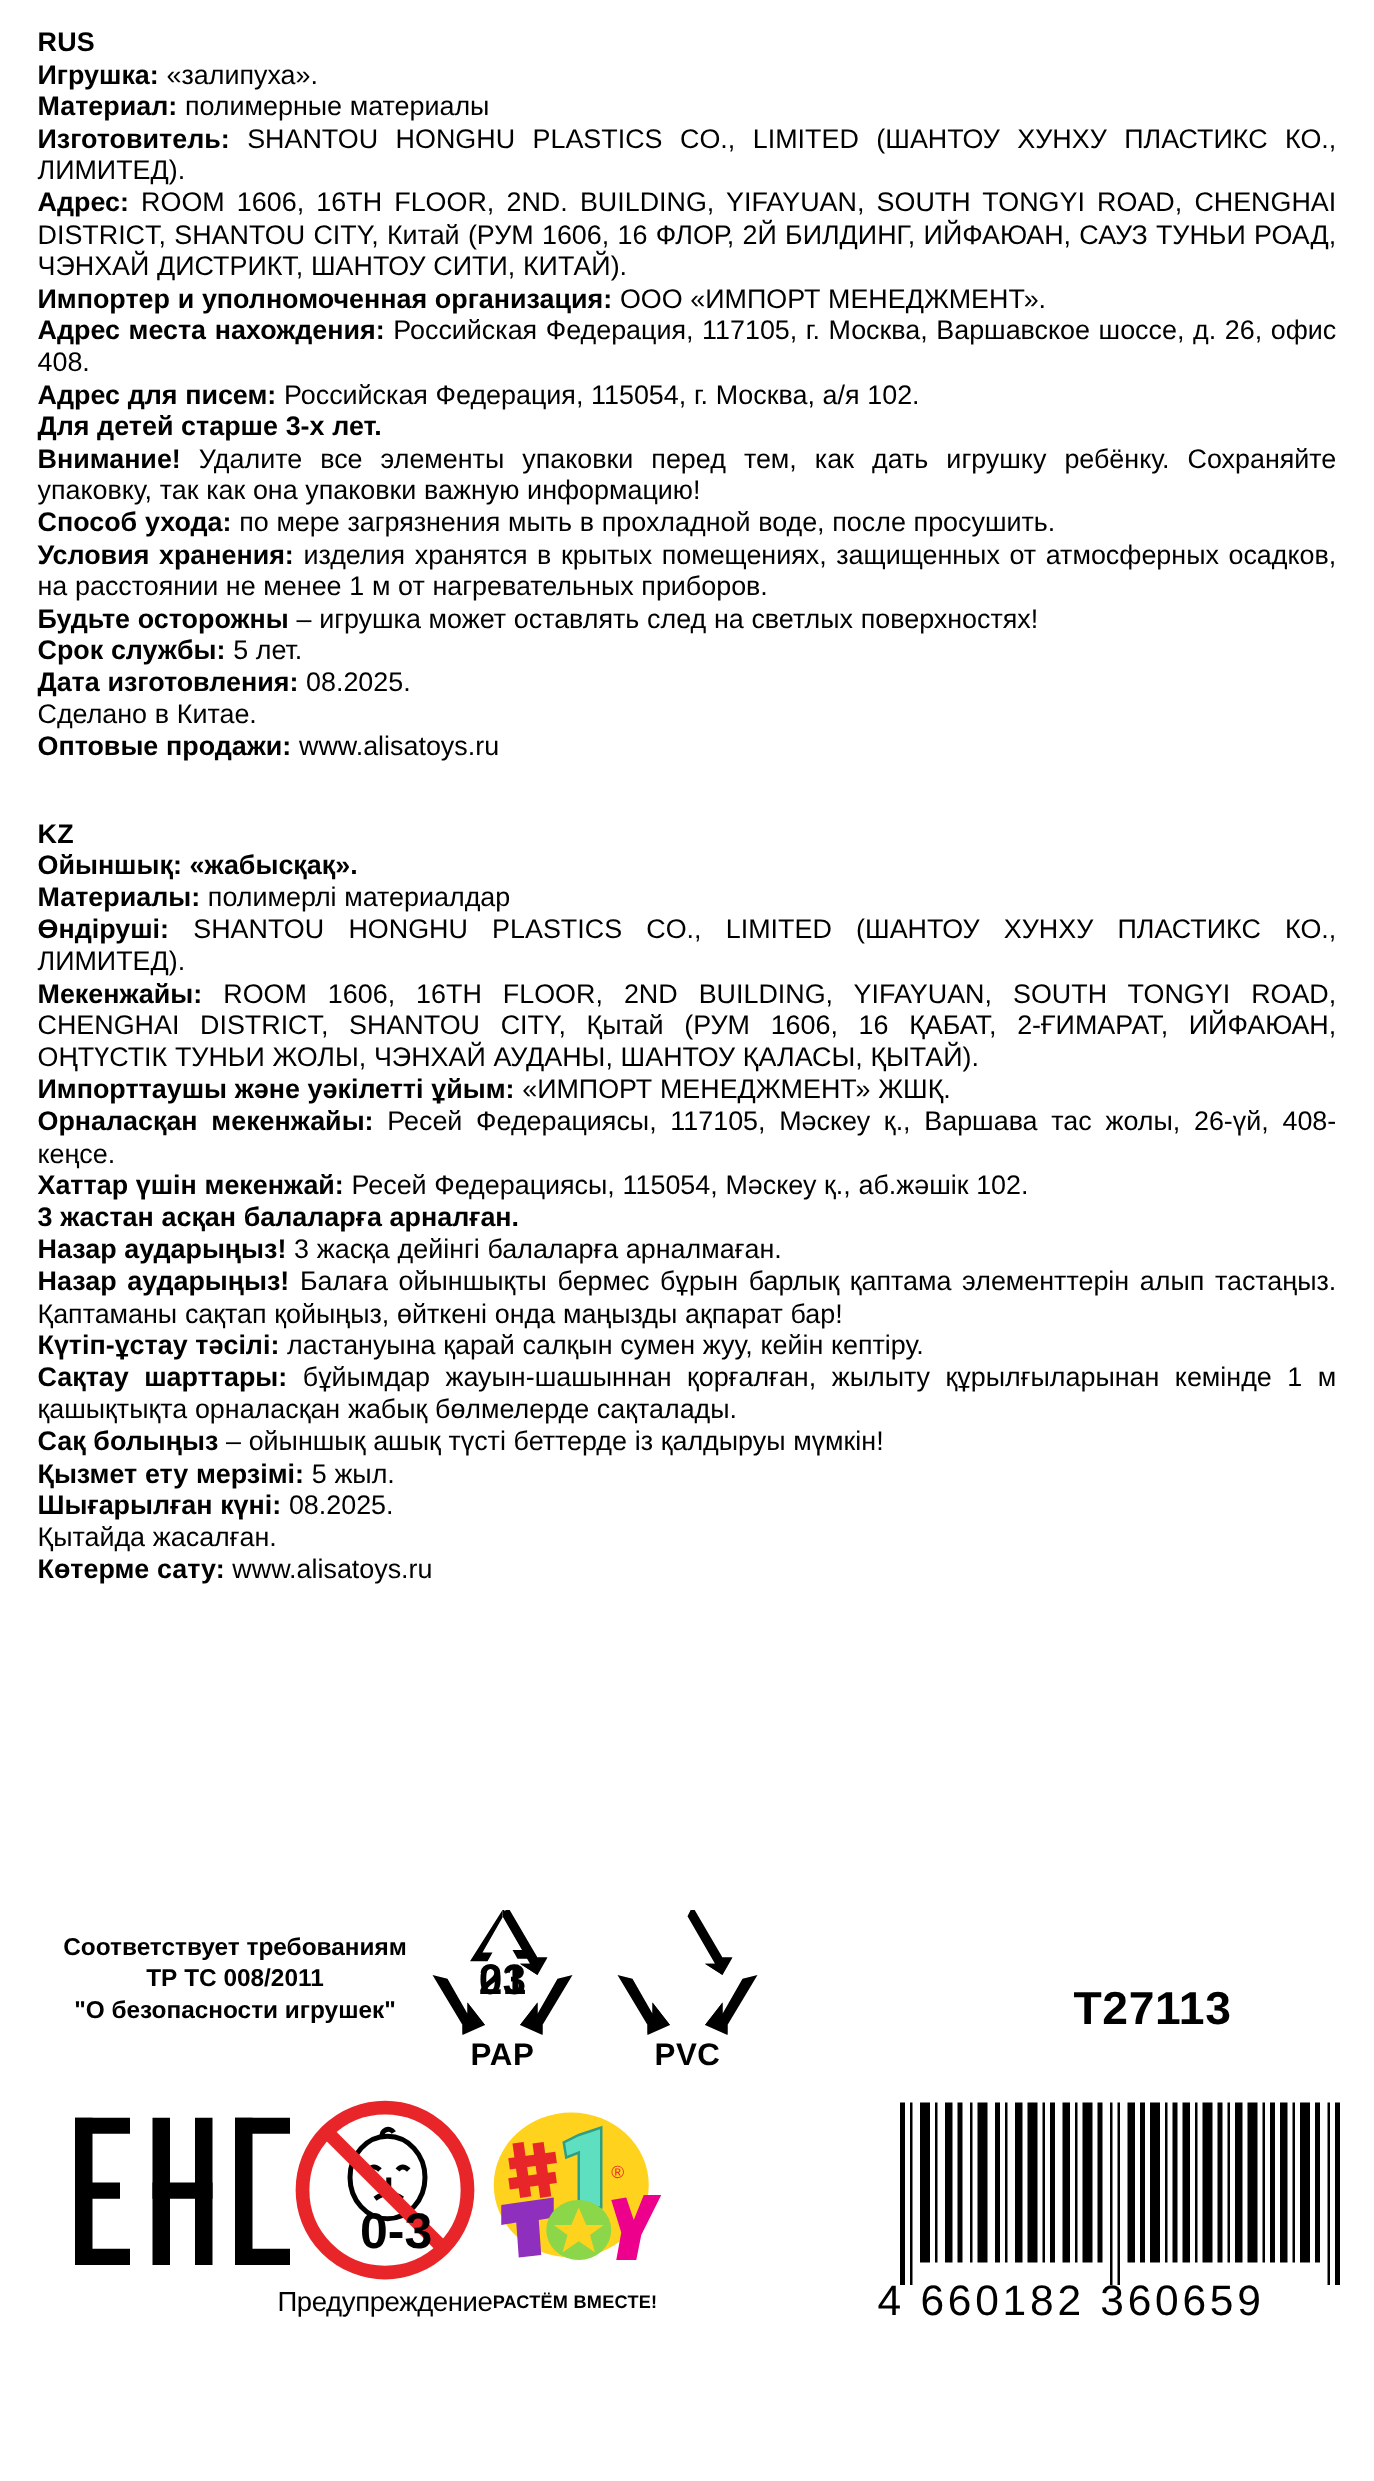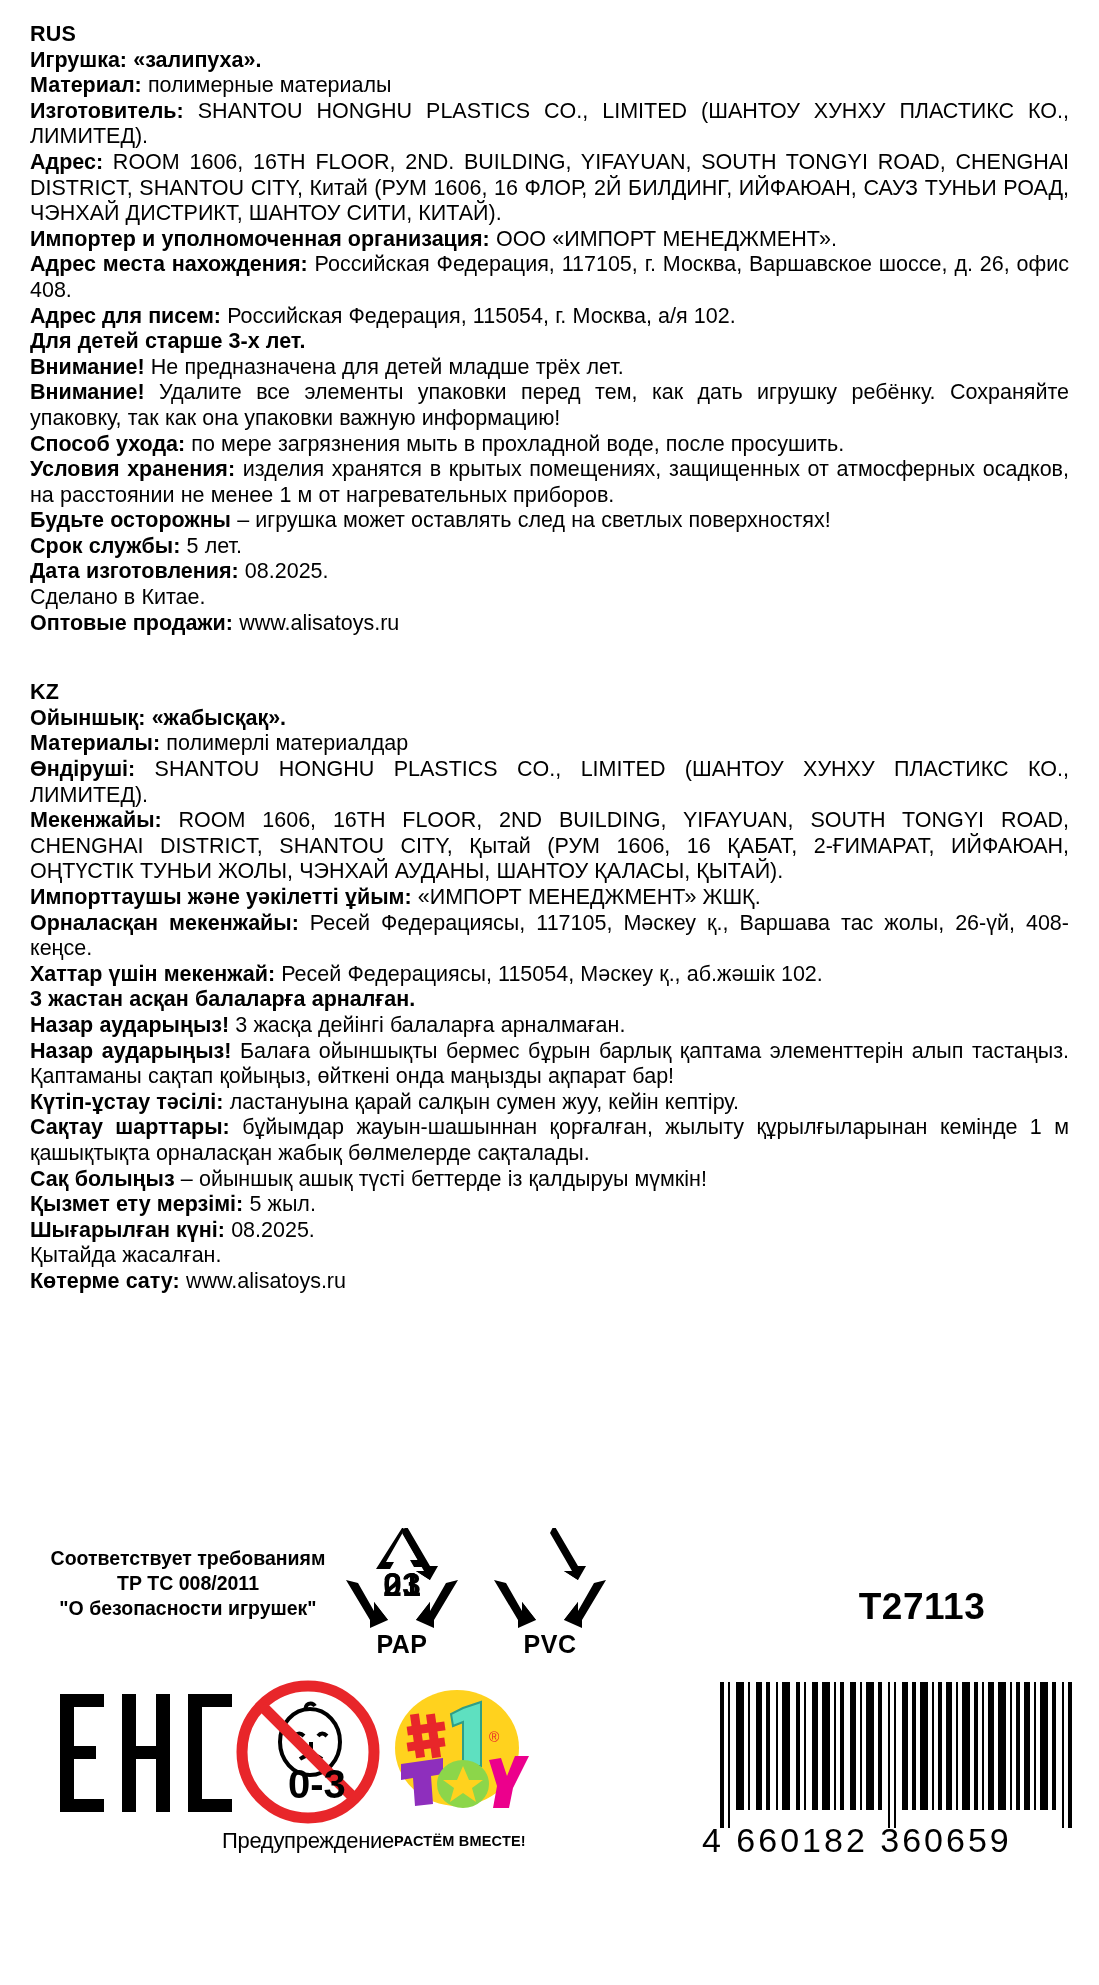--- a/index.html
+++ b/index.html
@@ -144,29 +144,28 @@
   }
 </style>
 </head>
 <body>
 
 <div class="label-page">
 
   <div class="lang-block">
     <div class="lang-heading">RUS</div>
     <div id="rus-lines">
-        <div class="line"><b>Игрушка:</b><span style="font-weight: bold;"> «залипуха».</span></div>
+        <div class="line"><b>Игрушка:</b><span style="font-weight: normal;"> «залипуха».</span></div>
         <div class="line"><b>Материал:</b><span> полимерные материалы</span></div>
         <div class="line"><b>Изготовитель:</b><span> SHANTOU HONGHU PLASTICS CO., LIMITED (ШАНТОУ ХУНХУ ПЛАСТИКС КО., ЛИМИТЕД).</span></div>
         <div class="line"><b>Адрес:</b><span> ROOM 1606, 16TH FLOOR, 2ND. BUILDING, YIFAYUAN, SOUTH TONGYI ROAD, CHENGHAI DISTRICT, SHANTOU CITY, Китай (РУМ 1606, 16 ФЛОР, 2Й БИЛДИНГ, ИЙФАЮАН, САУЗ ТУНЬИ РОАД, ЧЭНХАЙ ДИСТРИКТ, ШАНТОУ СИТИ, КИТАЙ).</span></div>
         <div class="line"><b>Импортер и уполномоченная организация:</b><span> ООО «ИМПОРТ МЕНЕДЖМЕНТ».</span></div>
         <div class="line"><b>Адрес места нахождения:</b><span> Российская Федерация, 117105, г. Москва, Варшавское шоссе, д. 26, офис 408.</span></div>
         <div class="line"><b>Адрес для писем:</b><span> Российская Федерация, 115054, г. Москва, а/я 102.</span></div>
         <div class="line"><b>Для детей старше 3-х лет.</b></div>
-        <div class="line"><b>Внимание!</b><span> Не предназначена для детей младше трёх лет.</span></div>
         <div class="line"><b>Внимание!</b><span> Удалите все элементы упаковки перед тем, как дать игрушку ребёнку. Сохраняйте упаковку, так как она упаковки важную информацию!</span></div>
         <div class="line"><b>Способ ухода:</b><span> по мере загрязнения мыть в прохладной воде, после просушить.</span></div>
         <div class="line"><b>Условия хранения:</b><span> изделия хранятся в крытых помещениях, защищенных от атмосферных осадков, на расстоянии не менее 1 м от нагревательных приборов.</span></div>
         <div class="line"><b>Будьте осторожны</b><span> – игрушка может оставлять след на светлых поверхностях!</span></div>
         <div class="line"><b>Срок службы:</b><span> 5 лет.</span></div>
         <div class="line"><b>Дата изготовления:</b><span> 08.2025.</span></div>
         <div class="line"><span>Сделано в Китае.</span></div>
         <div class="line"><b>Оптовые продажи:</b><span> www.alisatoys.ru</span></div>
       </div>
   </div>

